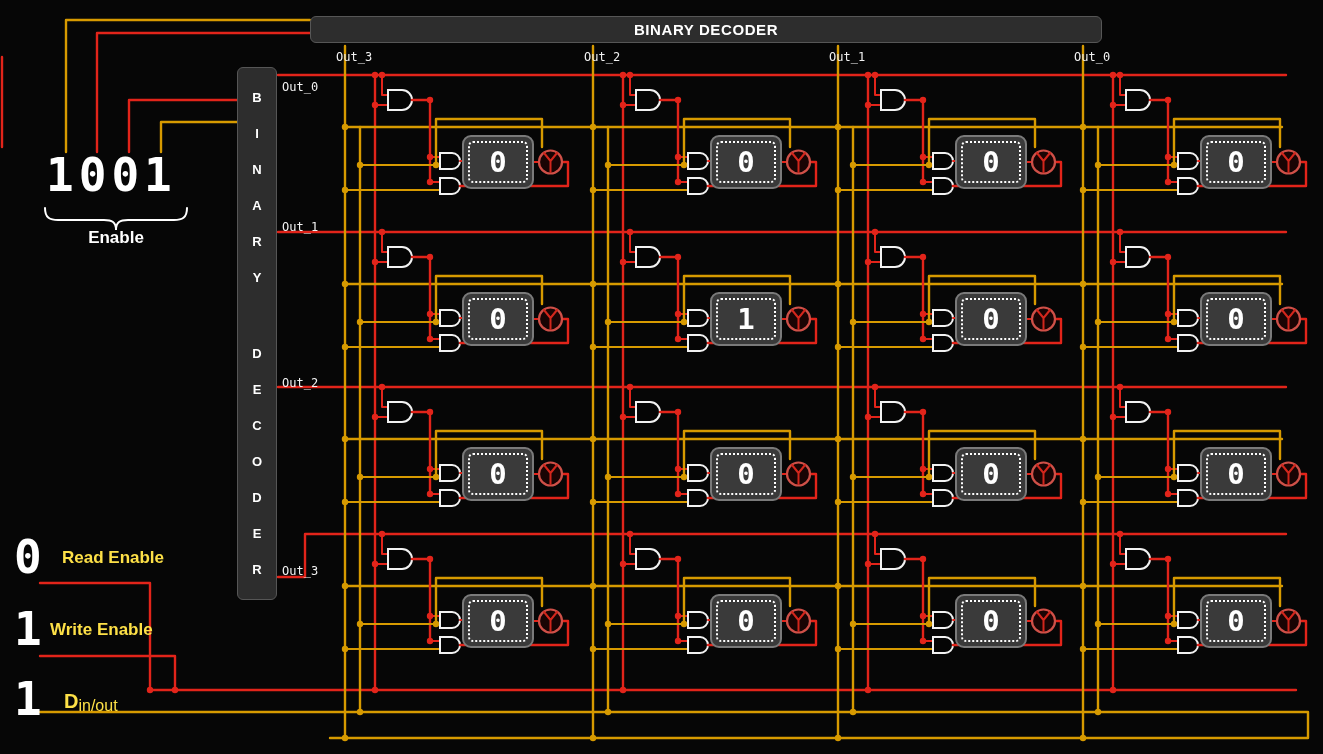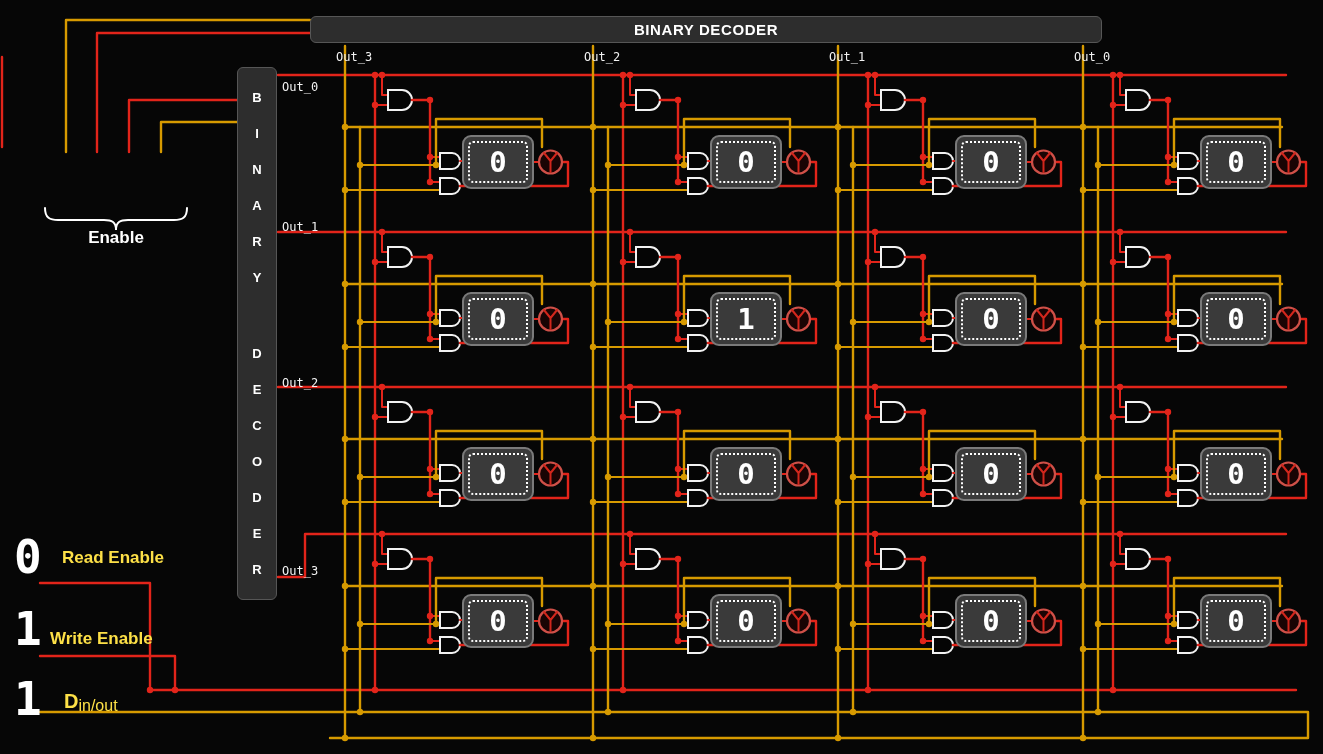--- a/index.html
+++ b/index.html
@@ -497,30 +497,31 @@
       <div class="gap"></div>
       <div class="letter">D</div>
       <div class="letter">E</div>
       <div class="letter">C</div>
       <div class="letter">O</div>
       <div class="letter">D</div>
       <div class="letter">E</div>
       <div class="letter">R</div>
     </div>
 
+  <div class="addr-digits">1001</div>
   <svg class="addr-brace" width="148" height="28">
     <path d="M3,2 C3,12 8,14 16,14 L62,14 C70,14 74,16 74,24 C74,16 78,14 86,14 L132,14 C140,14 145,12 145,2" fill="none" stroke="#ffffff" stroke-width="2" stroke-linecap="round"></path>
   </svg>
   <div class="addr-label">Enable</div>
 
   <div class="sig-digit" style="left:14px;top:534px;">0</div>
   <div class="sig-label" style="left:62px;top:548px;">Read Enable</div>
 
   <div class="sig-digit" style="left:14px;top:606px;">1</div>
-  <div class="sig-label" style="left:50px;top:620px;margin-top:9px;">Write Enable</div>
+  <div class="sig-label" style="left:50px;top:620px;">Write Enable</div>
 
   <div class="sig-digit" style="left:14px;top:676px;">1</div>
   <div class="sig-label" style="left:64px;top:690px;font-size:20px;">
     <span>D</span><span class="sig-sub">in/out</span>
   </div>
 <div class="display" style="left: 462px; top: 135px;">
       <div class="inner">0</div>
     </div>
     <div class="display" style="left: 710px; top: 135px;">
       <div class="inner">0</div>

